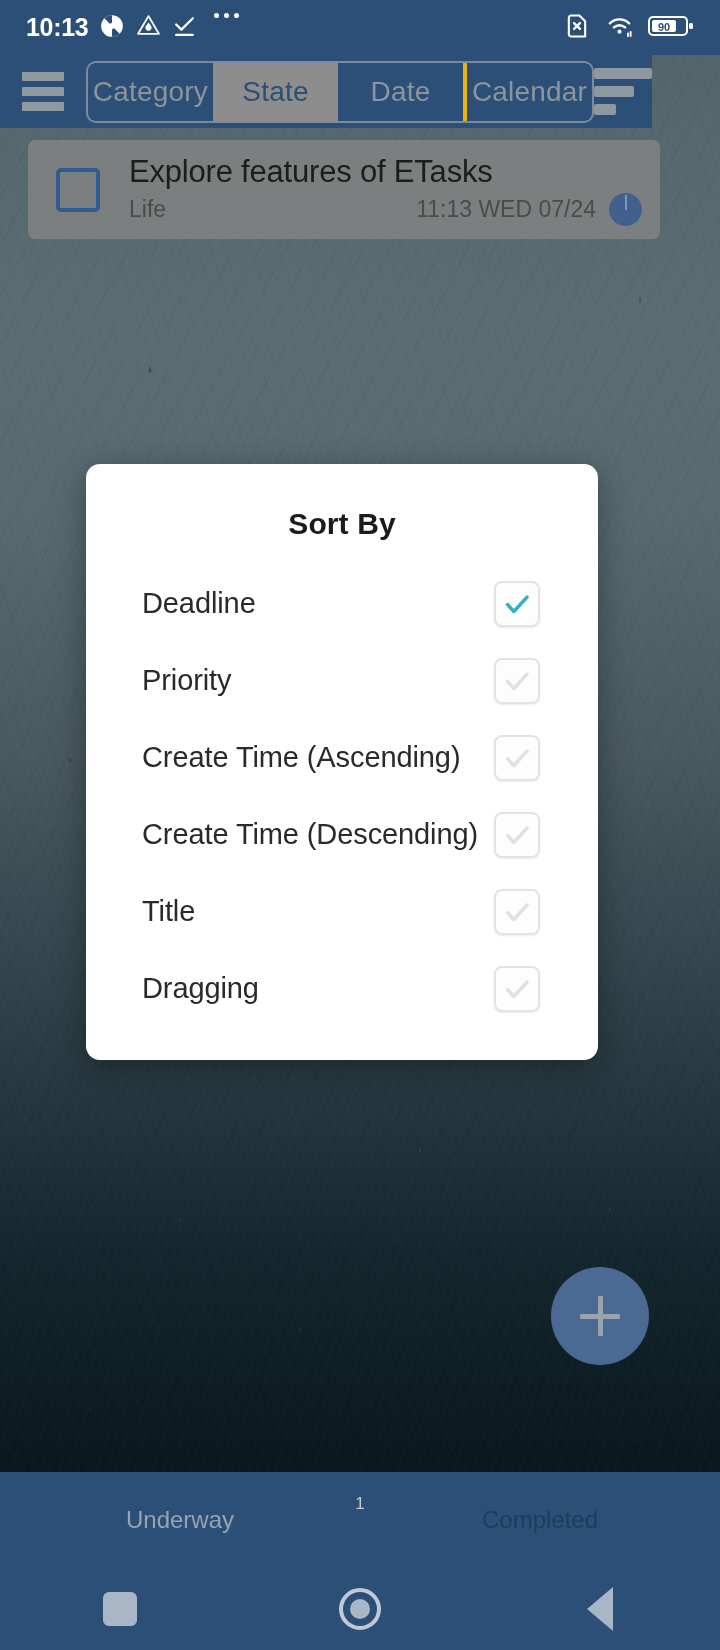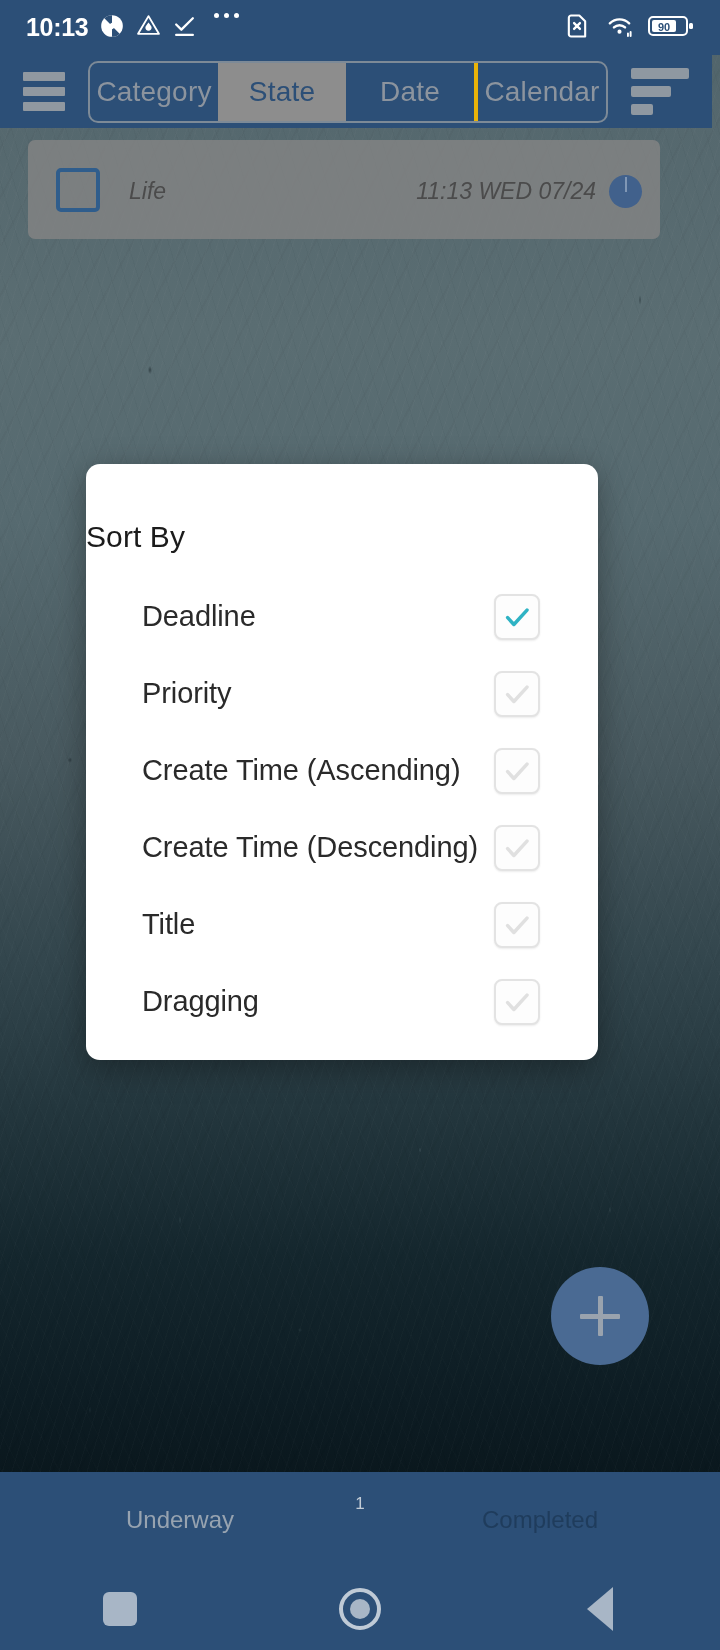--- a/index.html
+++ b/index.html
@@ -62,21 +62,21 @@
   }
   .sb-left{ display:flex; gap:11px; }
   .sb-right{ display:flex; align-items:center; gap:14px; }
   #clock{ color:#fff; font-size:25px; font-weight:bold; letter-spacing:-.3px; }
   .sb-ico{ display:block; }
   #dots-icon{ display:flex; gap:5px; margin-left:6px; }
   #dots-icon i{ width:5px; height:5px; border-radius:50%; background:#fff; display:block; }
 
   
   #app-bar{
-    position:absolute; left:0; top:55px; width:712px; height:73px;
+    position:absolute; left:0; top:55px; width:652px; height:73px;
     background:#2c4f77; z-index:10;
     display:flex; align-items:center;
   }
   #menu-button{
     width:88px; height:73px; display:flex; flex-direction:column;
     align-items:center; justify-content:center; gap:6px;
   }
   #menu-button i{ display:block; width:42px; height:9px; background:#9098a0; border-radius:1px; }
 
   #segmented{
@@ -106,43 +106,43 @@
     position:absolute; left:28px; top:140px; width:632px; height:99px;
     background:rgba(133,133,133,.80); border-radius:7px; z-index:6;
     display:flex; align-items:center; padding:0 0 0 28px;
   }
   #task-checkbox{
     width:44px; height:44px; border:4px solid #2f5d8c; border-radius:5px;
     background:transparent; flex:0 0 auto;
   }
   #task-body{ flex:1; margin-left:29px; padding-right:18px; position:relative; }
   #task-title{ font-size:31px; color:#1d1d1d; line-height:36px; letter-spacing:-.2px; }
-  #task-meta{ display:flex; align-items:center; justify-content:space-between; margin-top:3px;font-style:italic; }
+  #task-meta{ display:flex; align-items:center; justify-content:space-between; margin-top:3px; }
   #task-category{ font-size:23px; color:#4b4b4b; }
   #task-right{ display:flex; align-items:center; gap:13px; }
   #task-date{ font-size:23px; color:#4b4b4b; }
   #task-progress{
     width:33px; height:33px; border-radius:50%;
     background:#41618c; position:relative;
   }
   #task-progress::after{
     content:""; position:absolute; left:50%; top:2px; width:2px; height:15px;
     background:rgba(150,170,195,.75); transform:translateX(-50%);
   }
 
   
   #sort-dialog{
     position:absolute; left:86px; top:464px; width:512px; height:596px;
     background:#fff; border-radius:14px; z-index:40;
     box-shadow:0 8px 32px rgba(0,0,0,.35);
     padding:0 0 0 0;
   }
   #dialog-title{
-    text-align:left; font-size:30px; font-weight:normal; color:#1b1b1b;
-    padding-top:56px; letter-spacing:.1px;
+    text-align:center; font-size:30px; font-weight:bold; color:#1b1b1b;
+    padding-top:43px; letter-spacing:.1px;
   }
   #option-list{ margin-top:24px; }
   .option-row{
     height:77px; display:flex; align-items:center; justify-content:space-between;
     padding:0 58px 0 56px;
   }
   .option-label{ font-size:29px; color:#2a2a2a; letter-spacing:-.1px; }
   .option-check{
     width:46px; height:46px; border-radius:8px;
     border:2px solid #e3e3e3; background:#fdfdfd;
@@ -272,20 +272,21 @@
         <i></i>
         <i></i>
         <i></i>
       </span>
   </div>
 </div>
 
 <div id="task-card">
   <div id="task-checkbox"></div>
   <div id="task-body">
+    <div id="task-title">Explore features of ETasks</div>
     <div id="task-meta">
       <span id="task-category">Life</span>
       <span id="task-right">
         <span id="task-date">11:13 WED 07/24</span>
         <span id="task-progress"></span>
       </span>
     </div>
   </div>
 </div>
 

